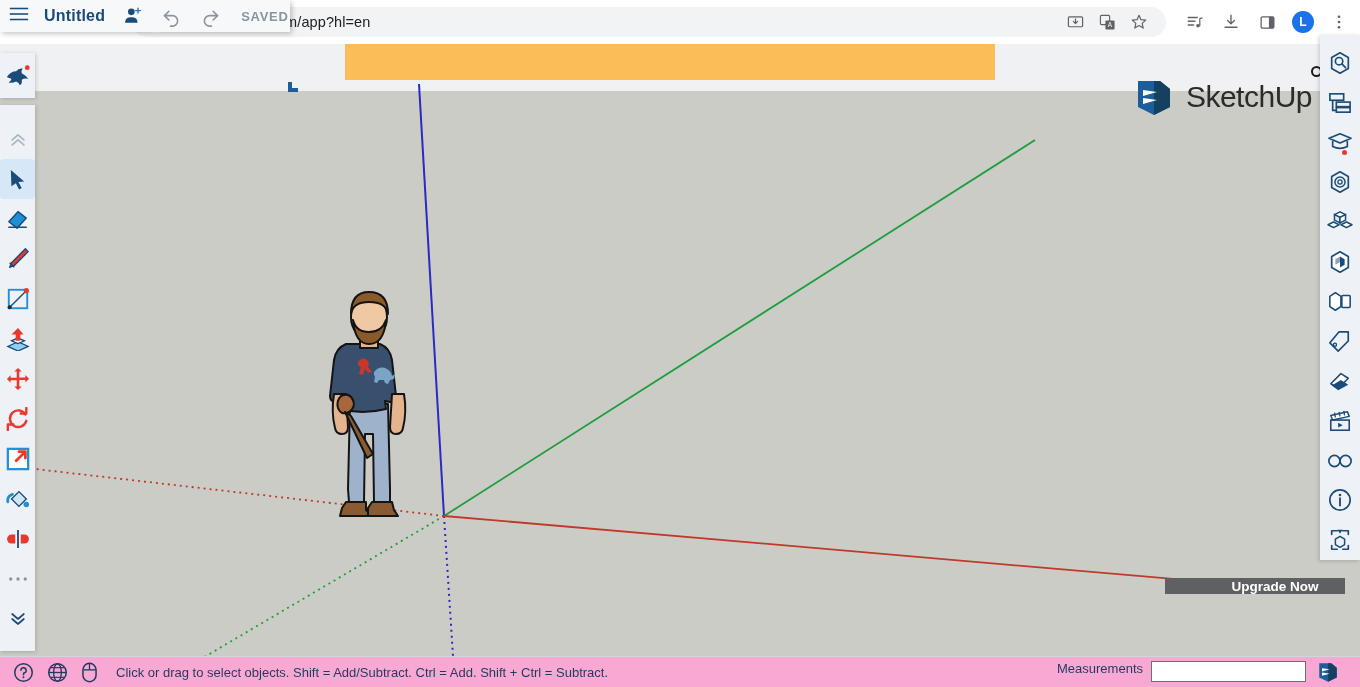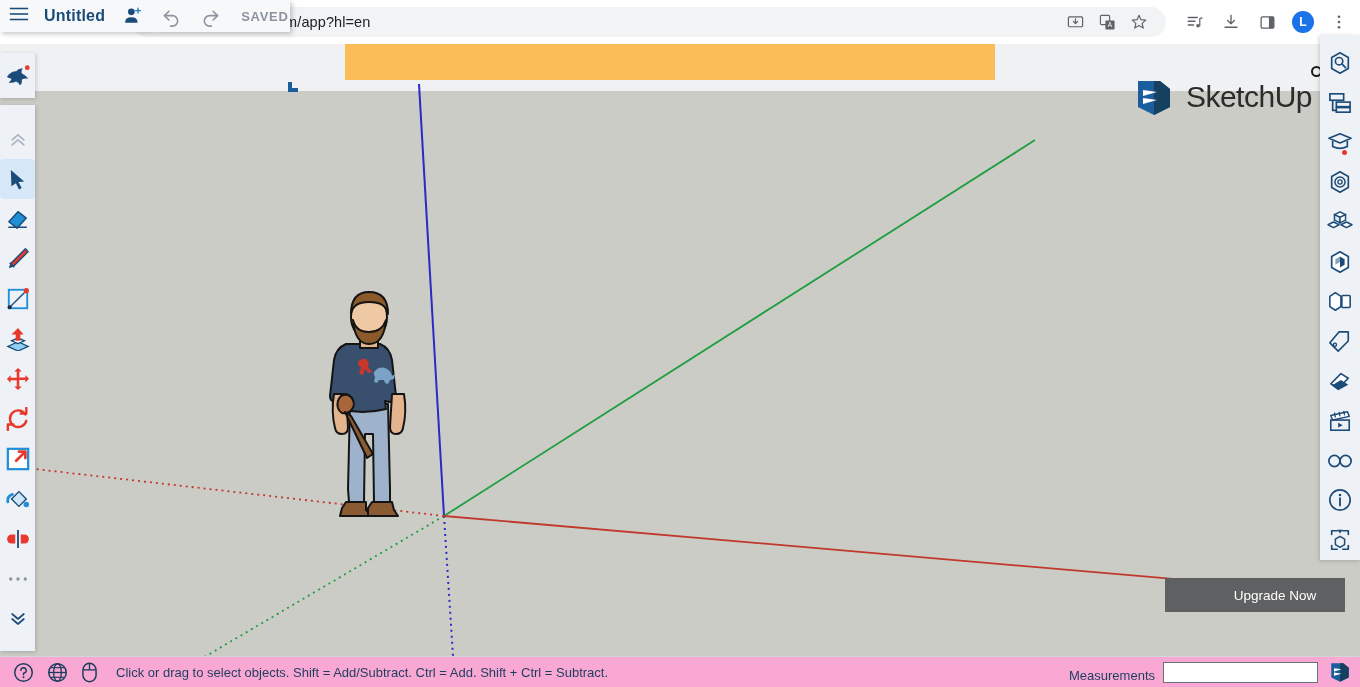--- a/index.html
+++ b/index.html
@@ -118,37 +118,37 @@
     width: 40px; height: 40px; display: flex;
     align-items: center; justify-content: center; position: relative;
   }
   .red-dot {
     position: absolute; width: 5px; height: 5px; background: #e8392c;
     border-radius: 50%;
   }
 
   
   .upgrade-btn {
-    position: absolute; left: 1165px; top: 578px; width: 180px; height: 34px;
-    background: #5f6062; color: #ffffff; font-size: 13.5px; font-weight: normal;
+    position: absolute; left: 1165px; top: 578px; width: 180px; height: 16px;
+    background: #5f6062; color: #ffffff; font-size: 13.5px; font-weight: bold;
     display: flex; align-items: center; justify-content: center; z-index: 16; padding-left: 40px;
   }
 
   
   .status-bar {
     position: absolute; left: 0; bottom: 0; width: 1360px; height: 31px;
     background: #f9a8d4; border-top: 1px solid #d3d5d8;
     display: flex; align-items: center;
   }
   .status-icon { margin-left: 13px; display: flex; align-items: center; }
   .status-text {
     margin-left: 18px; font-size: 13px; color: #1d3c5e; white-space: nowrap;
   }
   .measure-wrap {
-    margin-left: auto; display: flex; align-items: flex-end; padding-right: 8px;
+    margin-left: auto; display: flex; align-items: flex-start; padding-right: 20px;
   }
   .measure-label { font-size: 13px; color: #1d3c5e; margin-right: 8px; }
   .measure-input {
     width: 155px; height: 21px; background: #ffffff;
     border: 1px solid #6b7076; font-size: 12px; padding: 0 4px;
     font-family: "Liberation Sans", sans-serif;
   }
   .status-logo { margin-left: 10px; display: flex; align-items: center; }
 
   

